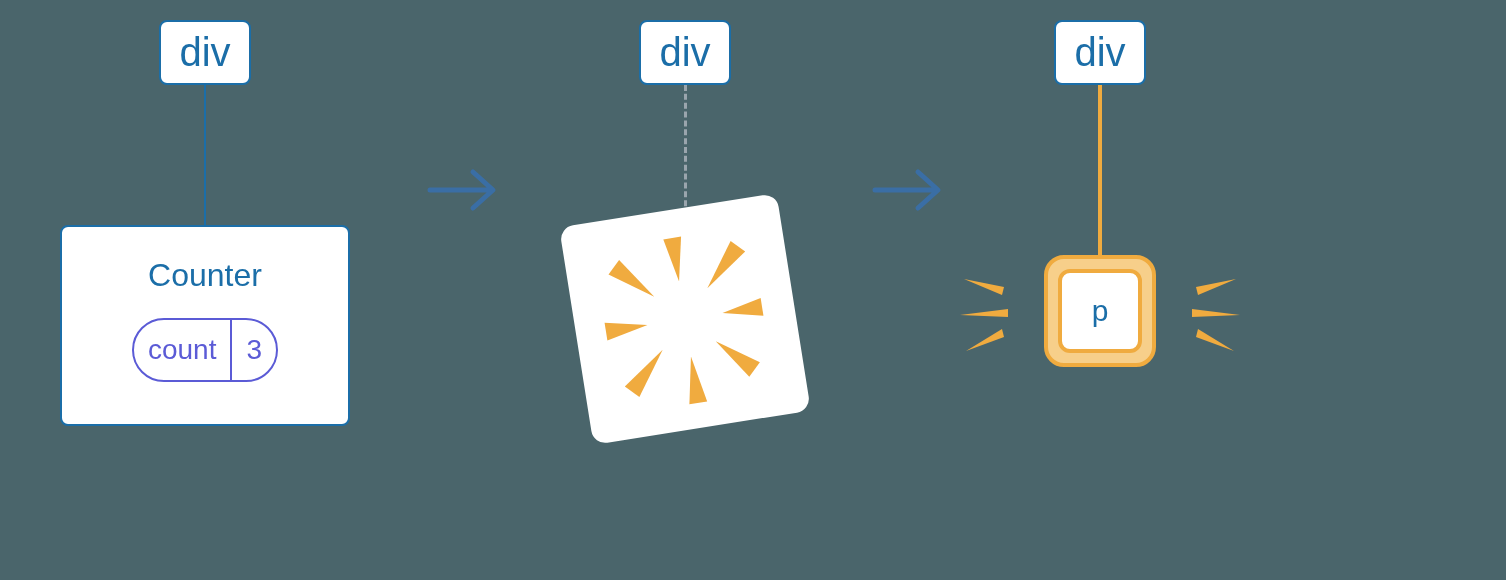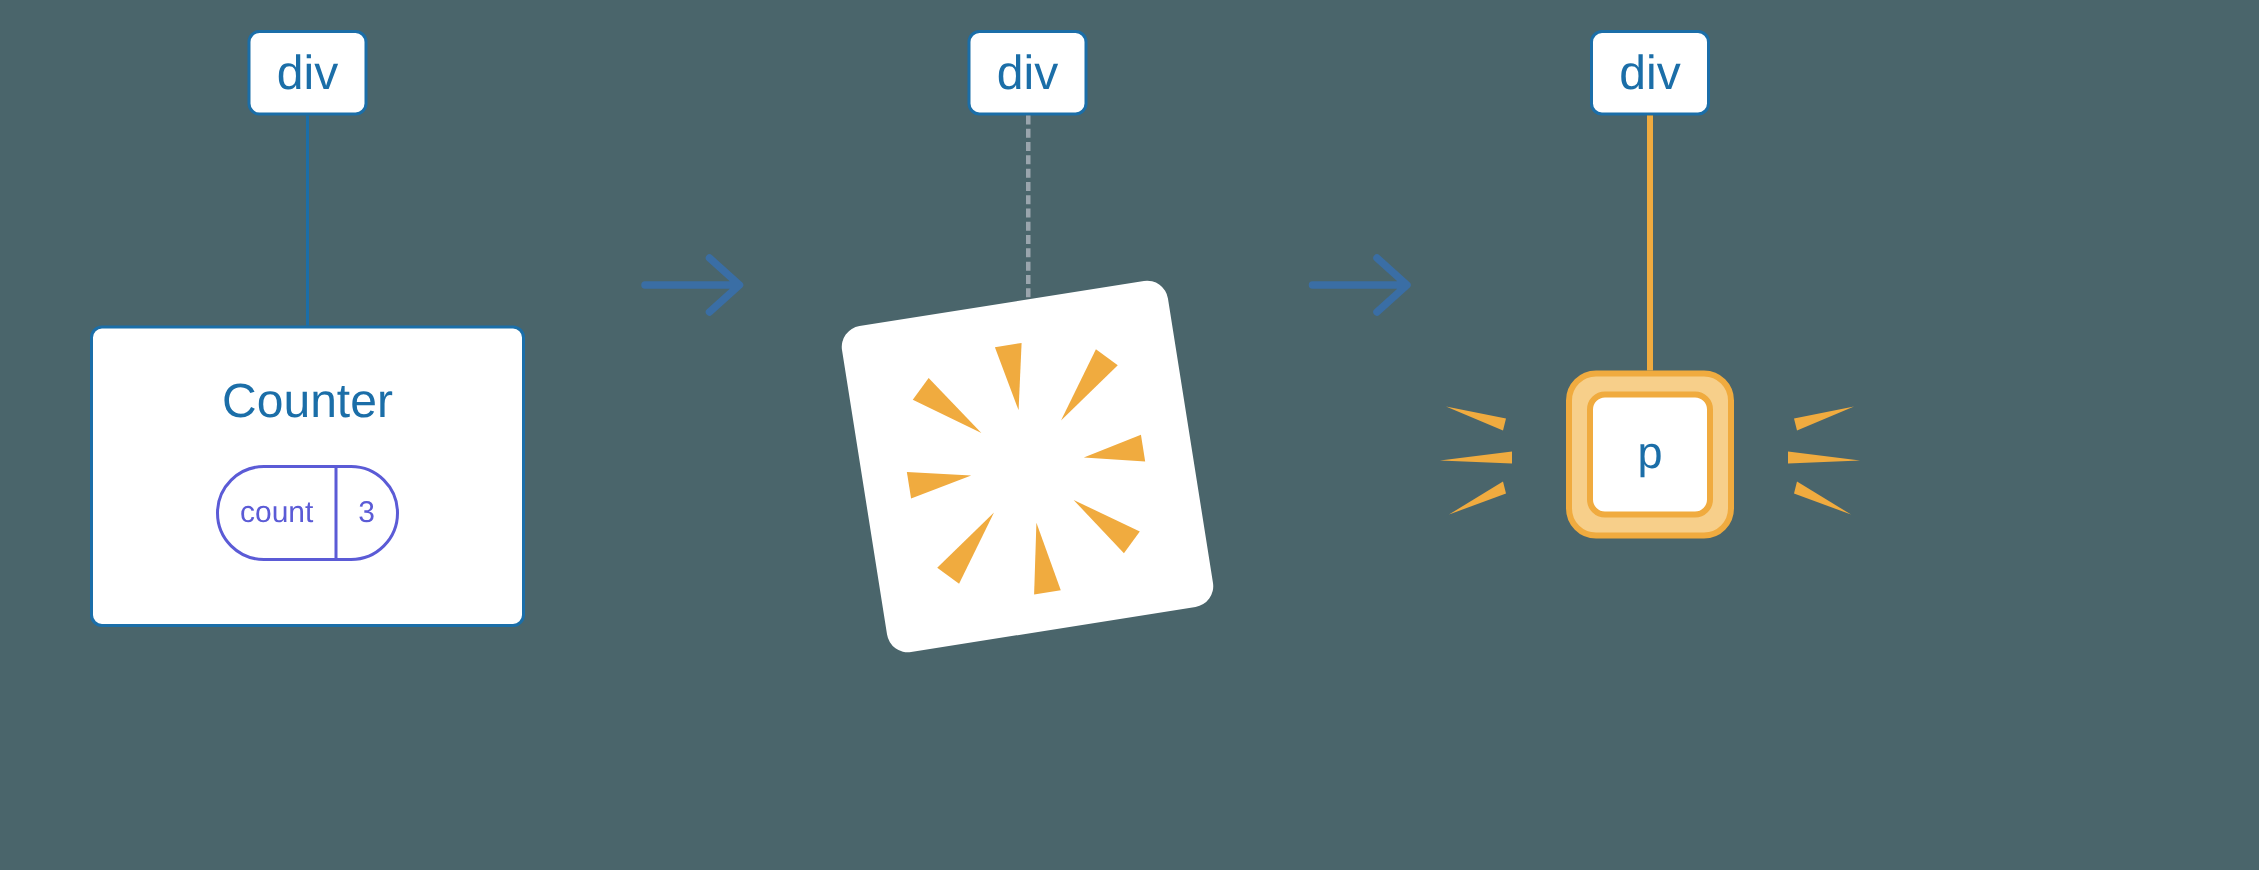--- a/index.html
+++ b/index.html
@@ -16,21 +16,21 @@
     display: flex;
     flex-direction: column;
     align-items: center;
   }
   .node-box {
     background: #fff;
     border: 2px solid #1b6ea8;
     border-radius: 8px;
     padding: 8px 18px;
     color: #1b6ea8;
-    font-size: 32px;
+    font-size: 40px;
     font-weight: 500;
     text-align: center;
   }
   .connector {
     width: 2px;
     background: #1b6ea8;
   }
   
   #stage1 { left: 35px; top: 20px; width: 340px; }
   #stage1 .connector { height: 140px; }
@@ -53,21 +53,21 @@
   .pill {
     border: 2px solid #5b5bd6;
     border-radius: 999px;
     display: flex;
     align-items: stretch;
     overflow: hidden;
     height: 64px;
   }
   .pill span {
     color: #5b5bd6;
-    font-size: 20px;
+    font-size: 28px;
     display: flex;
     align-items: center;
     padding: 0 14px;
   }
   .pill-divider { width: 2px; background: #5b5bd6; align-self: stretch; }
 
   
   .arrow {
     position: absolute;
     top: 160px;

